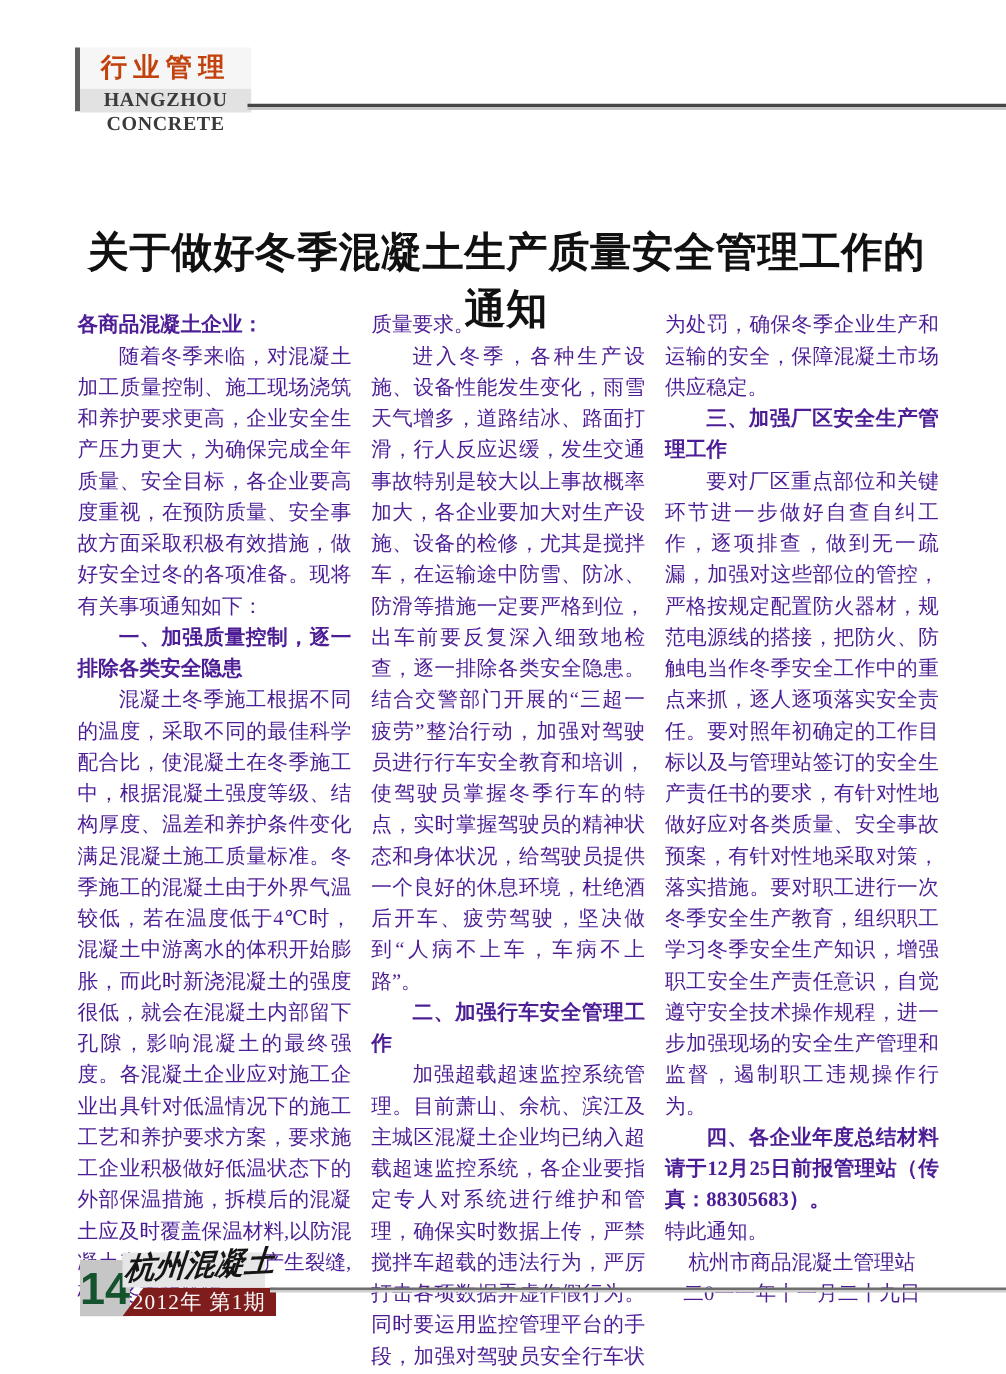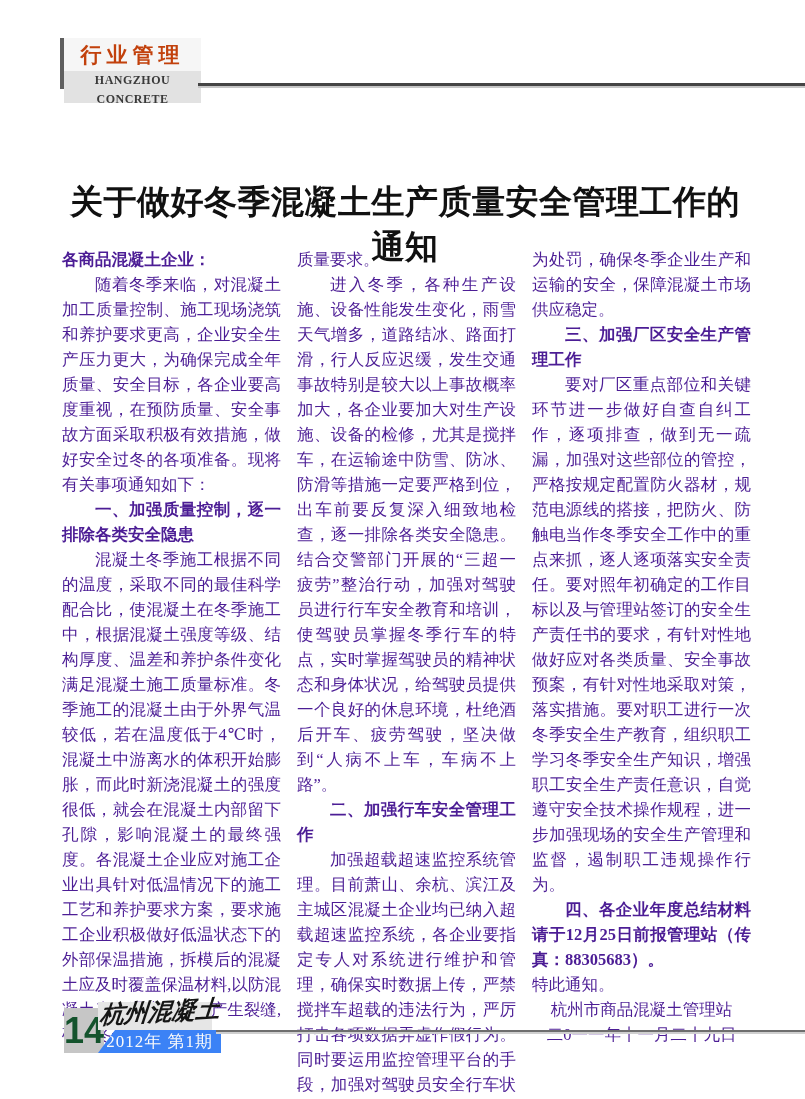--- a/index.html
+++ b/index.html
@@ -9,22 +9,22 @@
   }
   
   .hdr-accent{position:absolute;left:60px;top:38px;width:4px;height:51px;background:#5f5f5f;}
   .hdr-tags{position:absolute;left:64px;top:38px;width:137px;}
   .hdr-cn{
     height:33px;line-height:33px;background:#f6f6f6;text-align:center;
     font-family:"Liberation Sans","DejaVu Sans",sans-serif;
     font-size:21px;font-weight:600;letter-spacing:5px;color:#c2410c;
   }
   .hdr-en{
-    height:32px;line-height:19px;background:#e2e2e2;text-align:center;
-    font-size:12px;letter-spacing:0.5px;color:#3a3a3a;
+    height:19px;line-height:19px;background:#e2e2e2;text-align:center;
+    font-size:16px;letter-spacing:0.5px;color:#3a3a3a;
     font-family:"Liberation Serif","DejaVu Serif",serif;font-weight:600;
   }
   .hdr-rule{
     position:absolute;left:198px;top:83px;width:607px;height:5px;
     background:linear-gradient(180deg,#454545 0 55%,#c6c6c6 55% 100%);
   }
   
   .title{
     position:absolute;left:58px;top:158px;width:694px;
     text-align:center;font-size:33px;font-weight:bold;letter-spacing:0.5px;
@@ -53,21 +53,21 @@
     font-size:36px;font-weight:600;color:#14532d;
   }
   .journal-panel{position:absolute;left:98px;top:1002px;width:114px;height:28px;background:#e6e6e6;}
   .journal-script{
     position:absolute;left:100px;top:995px;width:116px;height:34px;
     font-size:24px;font-weight:bold;font-style:italic;color:#151515;
     transform:rotate(-3deg) skewX(-8deg);text-align:center;line-height:34px;
     font-family:"DejaVu Serif","Liberation Serif",serif;white-space:nowrap;
   }
   .issue-band{
-    position:absolute;left:98px;top:1030px;width:123px;height:23px;background:#3b82f6;
+    position:absolute;left:98px;top:1030px;width:123px;height:23px;background:#7f1d1d;
     clip-path:polygon(17px 0,100% 0,100% 100%,0 100%);
     color:#fafafa;text-align:center;line-height:23px;font-size:17px;letter-spacing:1px;
   }
   .ftr-rule{
     position:absolute;left:216px;top:1030px;width:589px;height:4px;
     background:linear-gradient(180deg,#6e6e6e 0 50%,#cfcfcf 50% 100%);
   }
 </style>
 </head>
 <body>

